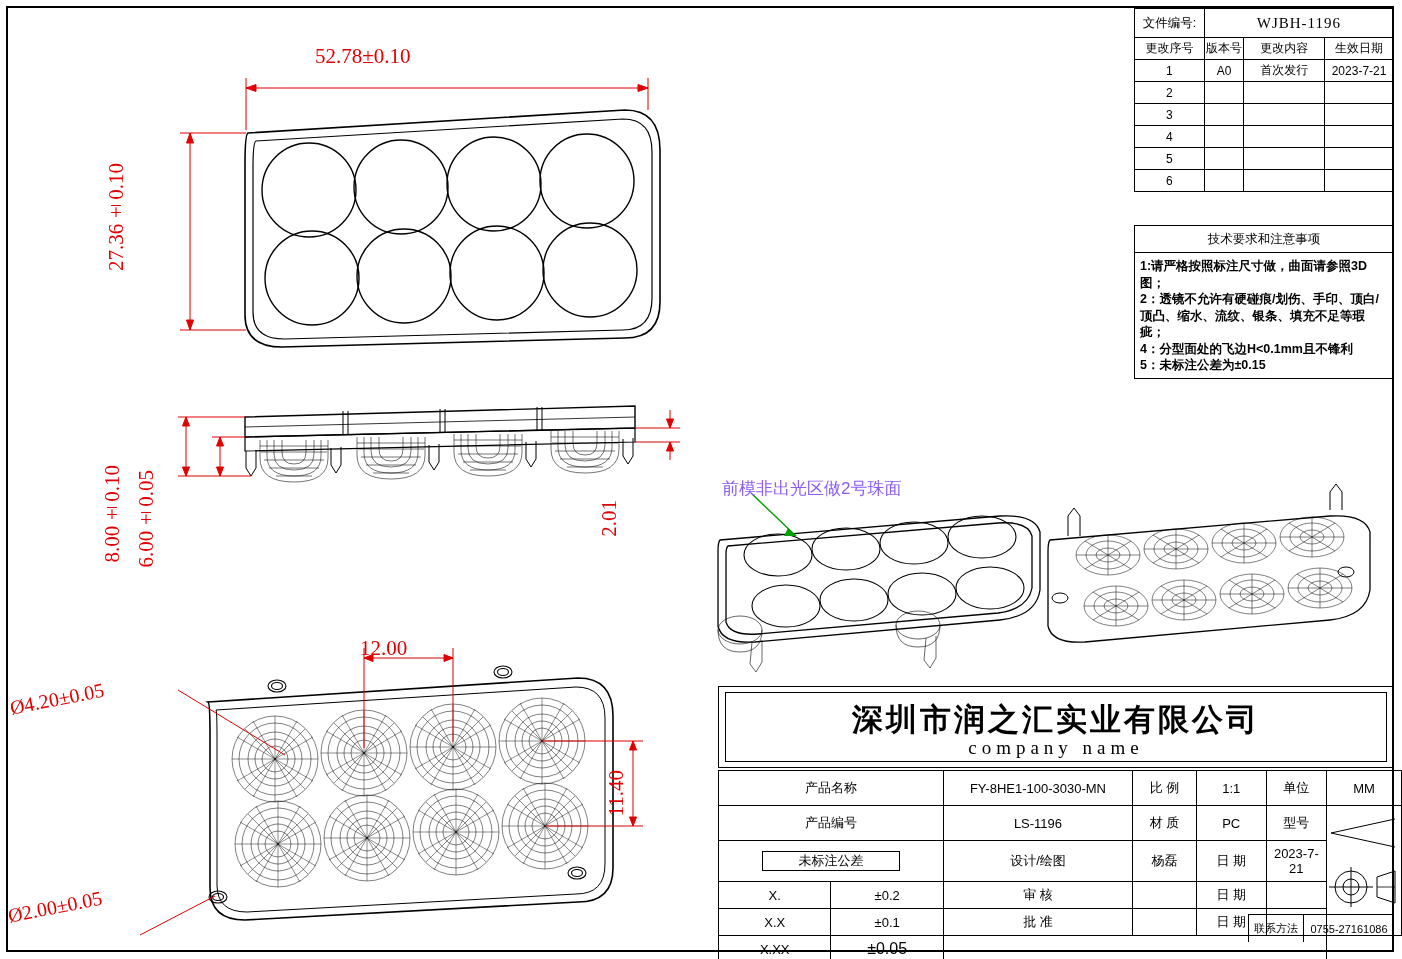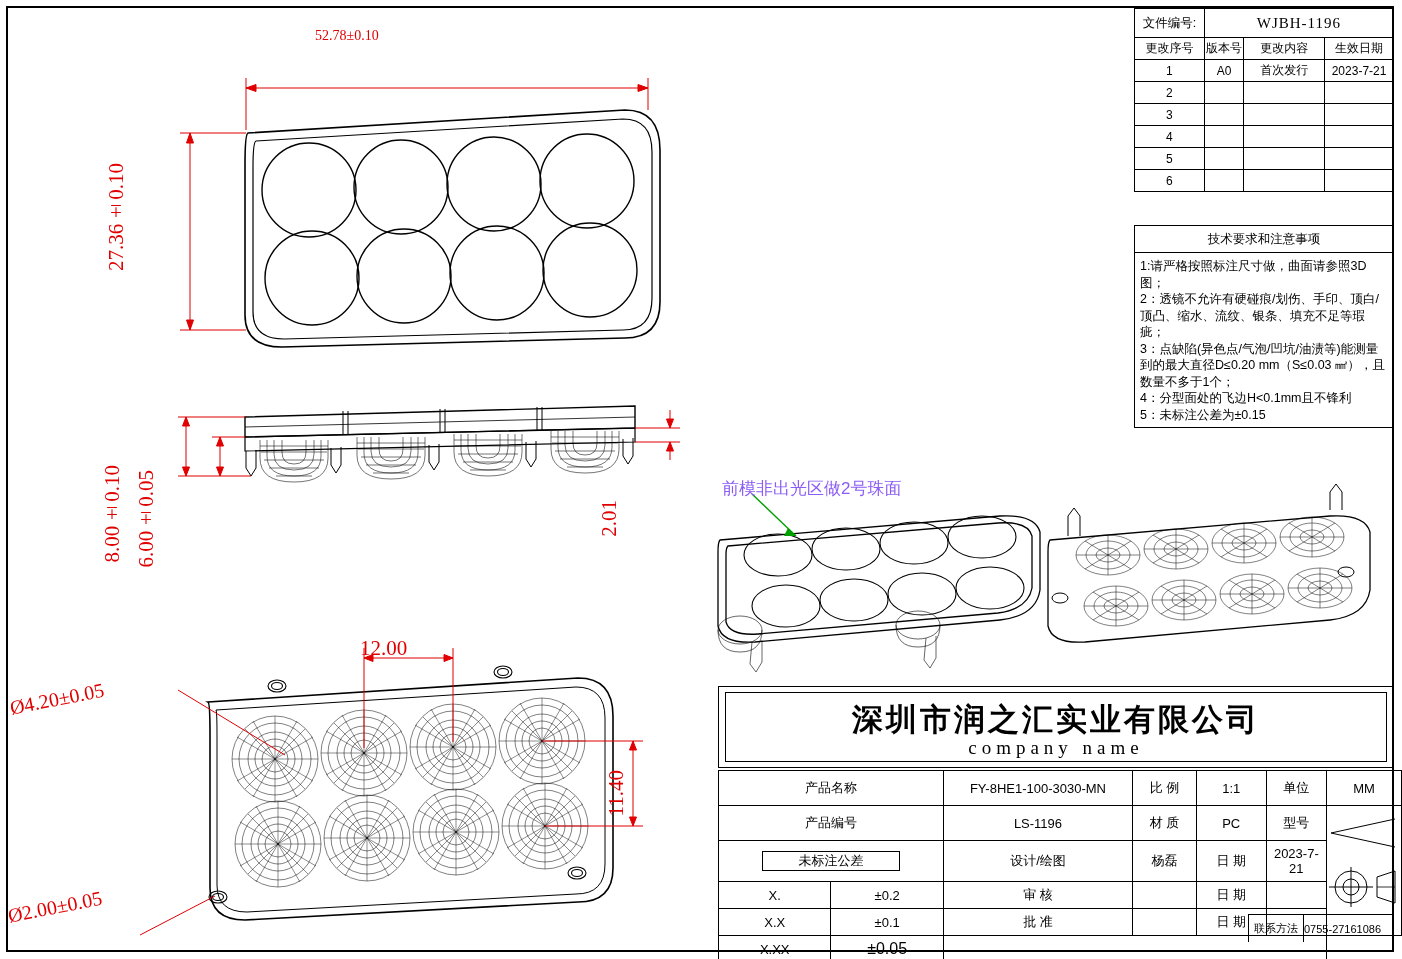--- a/index.html
+++ b/index.html
@@ -9,21 +9,21 @@
   table{border-collapse:collapse;}
   td{border:1px solid #000;text-align:center;vertical-align:middle;font-family:"Liberation Sans",sans-serif;}
 
   
   #revblock{left:1134px;top:8px;width:260px;}
   #revblock td{height:19px;font-size:12px;}
   #revblock .hdrname{height:24px;font-size:15px;font-family:"Liberation Serif",serif;letter-spacing:1px;}
 
   #techbox{left:1134px;top:225px;width:260px;border:1px solid #000;box-sizing:border-box;}
   #techtitle{height:26px;line-height:26px;text-align:center;font-size:12.5px;border-bottom:1px solid #000;}
-  #techbody{padding:5px 4px 4px 5px;font-size:12.5px;line-height:16.5px;}
+  #techbody{padding:5px 4px 4px 5px;font-size:12.5px;line-height:16.5px;font-weight:bold;}
 
   
   #companybox{left:718px;top:686px;width:676px;height:82px;border:1px solid #000;box-sizing:border-box;}
   #companybox .inner{position:absolute;left:6px;top:5px;right:6px;bottom:5px;border:1px solid #000;}
   #cname{position:absolute;left:0;right:0;top:6px;text-align:center;font-size:31px;font-family:Liberation Sans, sans-serif;font-weight:bold;letter-spacing:3px;}
   #cname2{position:absolute;left:0;right:0;top:44px;text-align:center;font-size:19px;font-family:"Liberation Serif",serif;letter-spacing:5px;}
 
   #infotable{left:718px;top:770px;}
   #infotable td{font-size:13px;}
 
@@ -63,21 +63,21 @@
   </g>
 
   <g stroke="#e00000" stroke-width="1" fill="none">
     <line x1="186" y1="103" x2="120" y2="103"></line>
     <line x1="186" y1="300" x2="120" y2="300"></line>
     <line x1="130" y1="103" x2="130" y2="300"></line>
     <path d="M130 103 l-3.5 10 l7 0 Z" fill="#e00000"></path>
     <path d="M130 300 l-3.5 -10 l7 0 Z" fill="#e00000"></path>
   </g>
 </svg>
-<div class="abs dim" style="left:315px;top:28px;font-size:14px">52.78±0.10</div>
+<div class="abs dim" style="left:315px;top:44px;font-size:21px">52.78±0.10</div>
 <div class="abs dim vert" style="left:104px;top:163px;font-size:21px">27.36±0.10</div>
 
 <svg class="abs" width="700" height="230" style="left:60px;top:390px">
 
   <path d="M185 27 L575 16 L575 38 L185 47 Z" fill="none" stroke="#000" stroke-width="1.4"></path>
   <line x1="185" y1="37" x2="575" y2="27" stroke="#000" stroke-width="0.8"></line>
 
   <g stroke="#000" stroke-width="1">
     <line x1="283" y1="21" x2="283" y2="44"></line>
       <line x1="288" y1="21" x2="288" y2="44"></line>
@@ -517,21 +517,20 @@
     <td></td>
   </tr>
 </tbody>
   </table>
 
 <div id="techbox" class="abs">
   <div id="techtitle">技术要求和注意事项</div>
   <div id="techbody">
     <div>1:请严格按照标注尺寸做，曲面请参照3D图；</div>
     <div>2：透镜不允许有硬碰痕/划伤、手印、顶白/顶凸、缩水、流纹、银条、填充不足等瑕疵；</div>
-    <div>3：点缺陷(异色点/气泡/凹坑/油渍等)能测量到的最大直径D≤0.20 mm（S≤0.03 ㎟），且数量不多于1个；</div>
     <div>4：分型面处的飞边H&lt;0.1mm且不锋利</div>
     <div>5：未标注公差为±0.15</div>
   </div>
 </div>
 
 <div id="companybox" class="abs">
   <div class="inner">
     <div id="cname">深圳市润之汇实业有限公司</div>
     <div id="cname2">company    name</div>
   </div>
@@ -618,14 +617,14 @@
       </tbody>
           </table>
     </td>
     <td colspan="4" style="border-top:1px solid #000;border-left:1px solid #000"></td>
   </tr>
 </tbody>
   </table>
 
 <div class="abs" style="left:1248px;top:914px;width:146px;height:28px;border-left:1px solid #000;border-top:1px solid #000;box-sizing:border-box;display:flex;align-items:center;font-size:11px">
   <span style="width:54px;text-align:left;border-right:1px solid #000;height:100%;display:flex;align-items:center;justify-content:center">联系方法</span>
-  <span style="flex:1;text-align:left">0755-27161086</span>
+  <span style="flex:1;text-align:center">0755-27161086</span>
 </div>
 
 </body></html>

